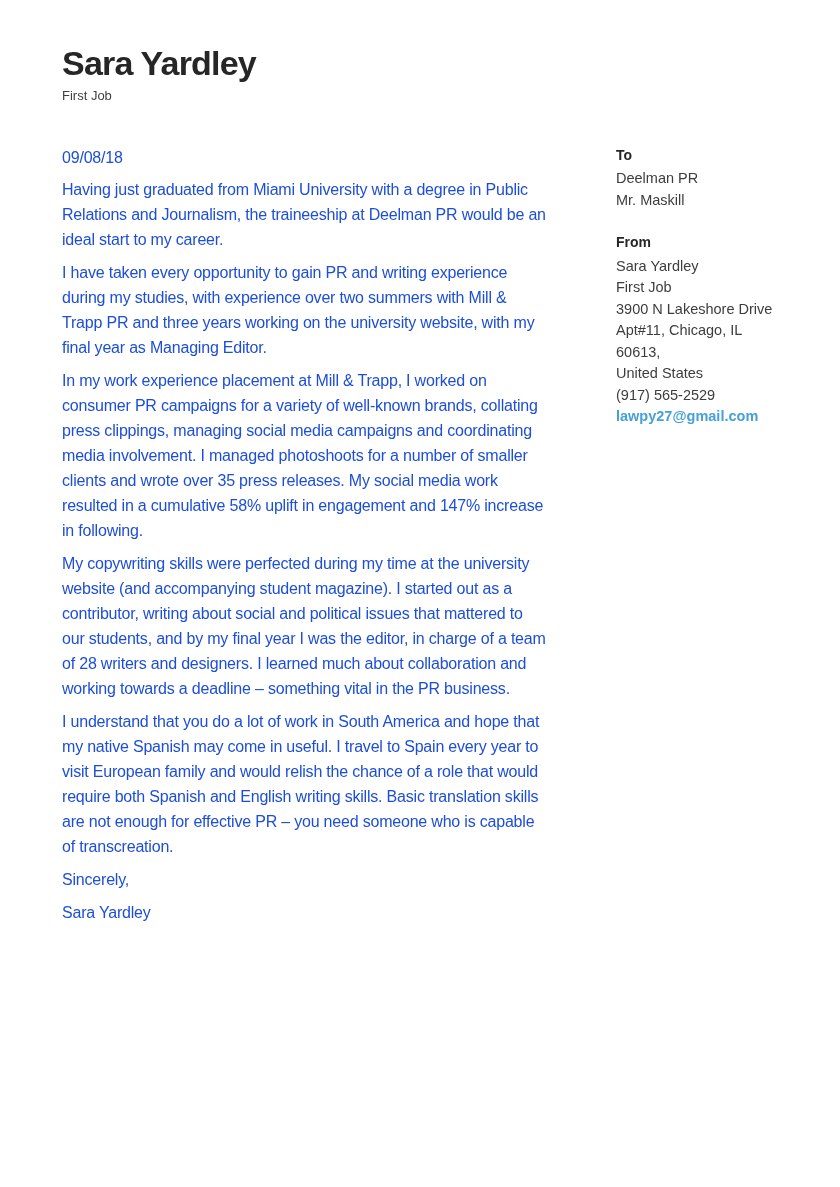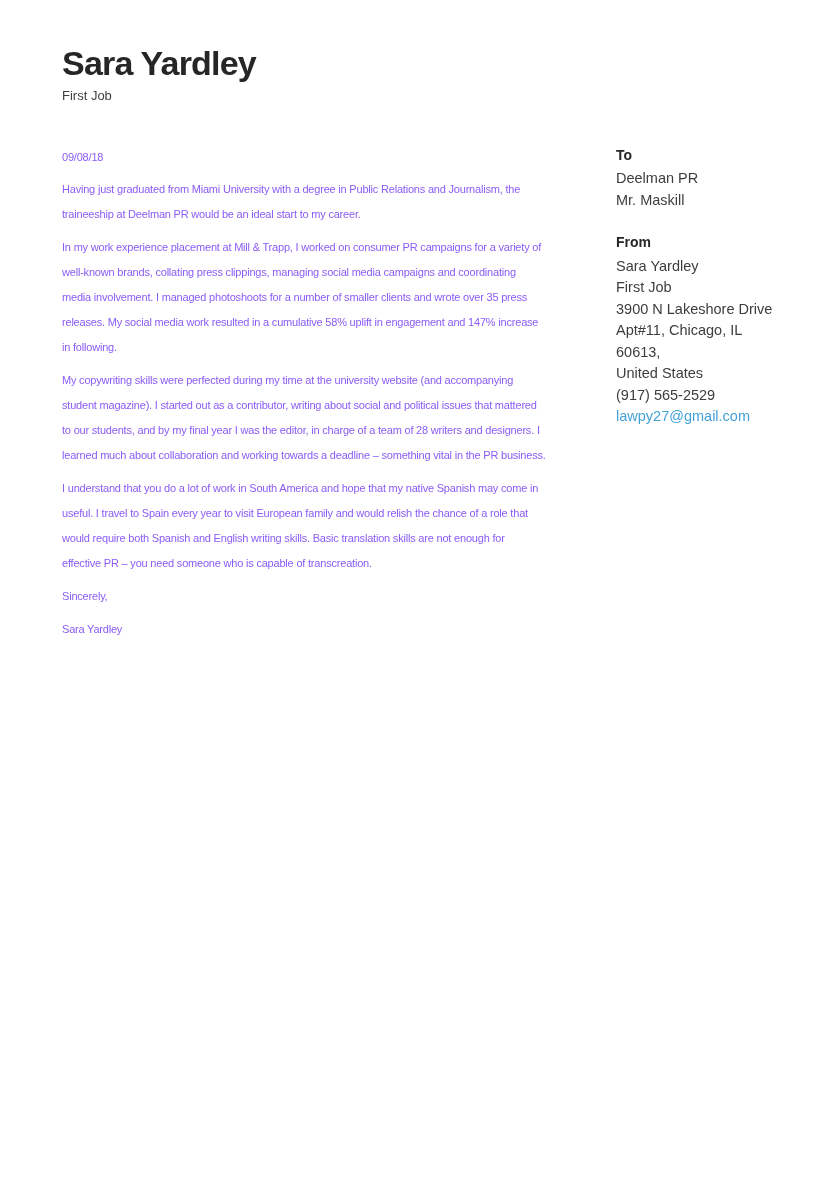--- a/index.html
+++ b/index.html
@@ -32,24 +32,24 @@
   }
   
   .columns {
     display: flex;
     margin-top: 42px;
     align-items: flex-start;
   }
   .letter {
     width: 484px;
     flex: 0 0 484px;
-    font-size: 11px;
+    font-size: 16px;
     line-height: 25px;
     letter-spacing: -0.2px;
-    color: #8b5cf6;
+    color: #1d4ed8;
   }
   .letter p { margin-bottom: 8px; }
   .letter p.date { margin-bottom: 7px; }
   .letter p.closing { margin-bottom: 8px; }
   .meta {
     margin-left: 70px;
     flex: 1 1 auto;
     font-size: 14.5px;
     line-height: 21.5px;
     color: #3d3d3d;
@@ -59,37 +59,39 @@
     font-weight: 700;
     color: #262626;
     margin-bottom: 2px;
   }
   .meta .meta-block + .meta-block { margin-top: 21px; }
   .meta a.email {
     color: #45a1d8;
     text-decoration: none;
     cursor: pointer;
     display: inline-block;
+    font-weight: bold;
   }
 </style>
 </head>
 <body>
 
 <div class="page">
 
   <header class="letter-header">
     <h1>Sara Yardley</h1>
     <div class="subtitle">First Job</div>
   </header>
 
   <div class="columns">
 
     <section class="letter">
       <p class="date">09/08/18</p>
       <p>Having just graduated from Miami University with a degree in Public Relations and Journalism, the traineeship at Deelman PR would be an ideal start to my career.</p>
+      <p>I have taken every opportunity to gain PR and writing experience during my studies, with experience over two summers with Mill &amp; Trapp PR and three years working on the university website, with my final year as Managing Editor.</p>
       <p>In my work experience placement at Mill &amp; Trapp, I worked on consumer PR campaigns for a variety of well-known brands, collating press clippings, managing social media campaigns and coordinating media involvement. I managed photoshoots for a number of smaller clients and wrote over 35 press releases. My social media work resulted in a cumulative 58% uplift in engagement and 147% increase in following.</p>
       <p>My copywriting skills were perfected during my time at the university website (and accompanying student magazine). I started out as a contributor, writing about social and political issues that mattered to our students, and by my final year I was the editor, in charge of a team of 28 writers and designers. I learned much about collaboration and working towards a deadline – something vital in the PR business.</p>
       <p>I understand that you do a lot of work in South America and hope that my native Spanish may come in useful. I travel to Spain every year to visit European family and would relish the chance of a role that would require both Spanish and English writing skills. Basic translation skills are not enough for effective PR – you need someone who is capable of transcreation.</p>
       <p class="closing">Sincerely,</p>
       <p>Sara Yardley</p>
     </section>
 
     <aside class="meta">
 
       <div class="meta-block">

